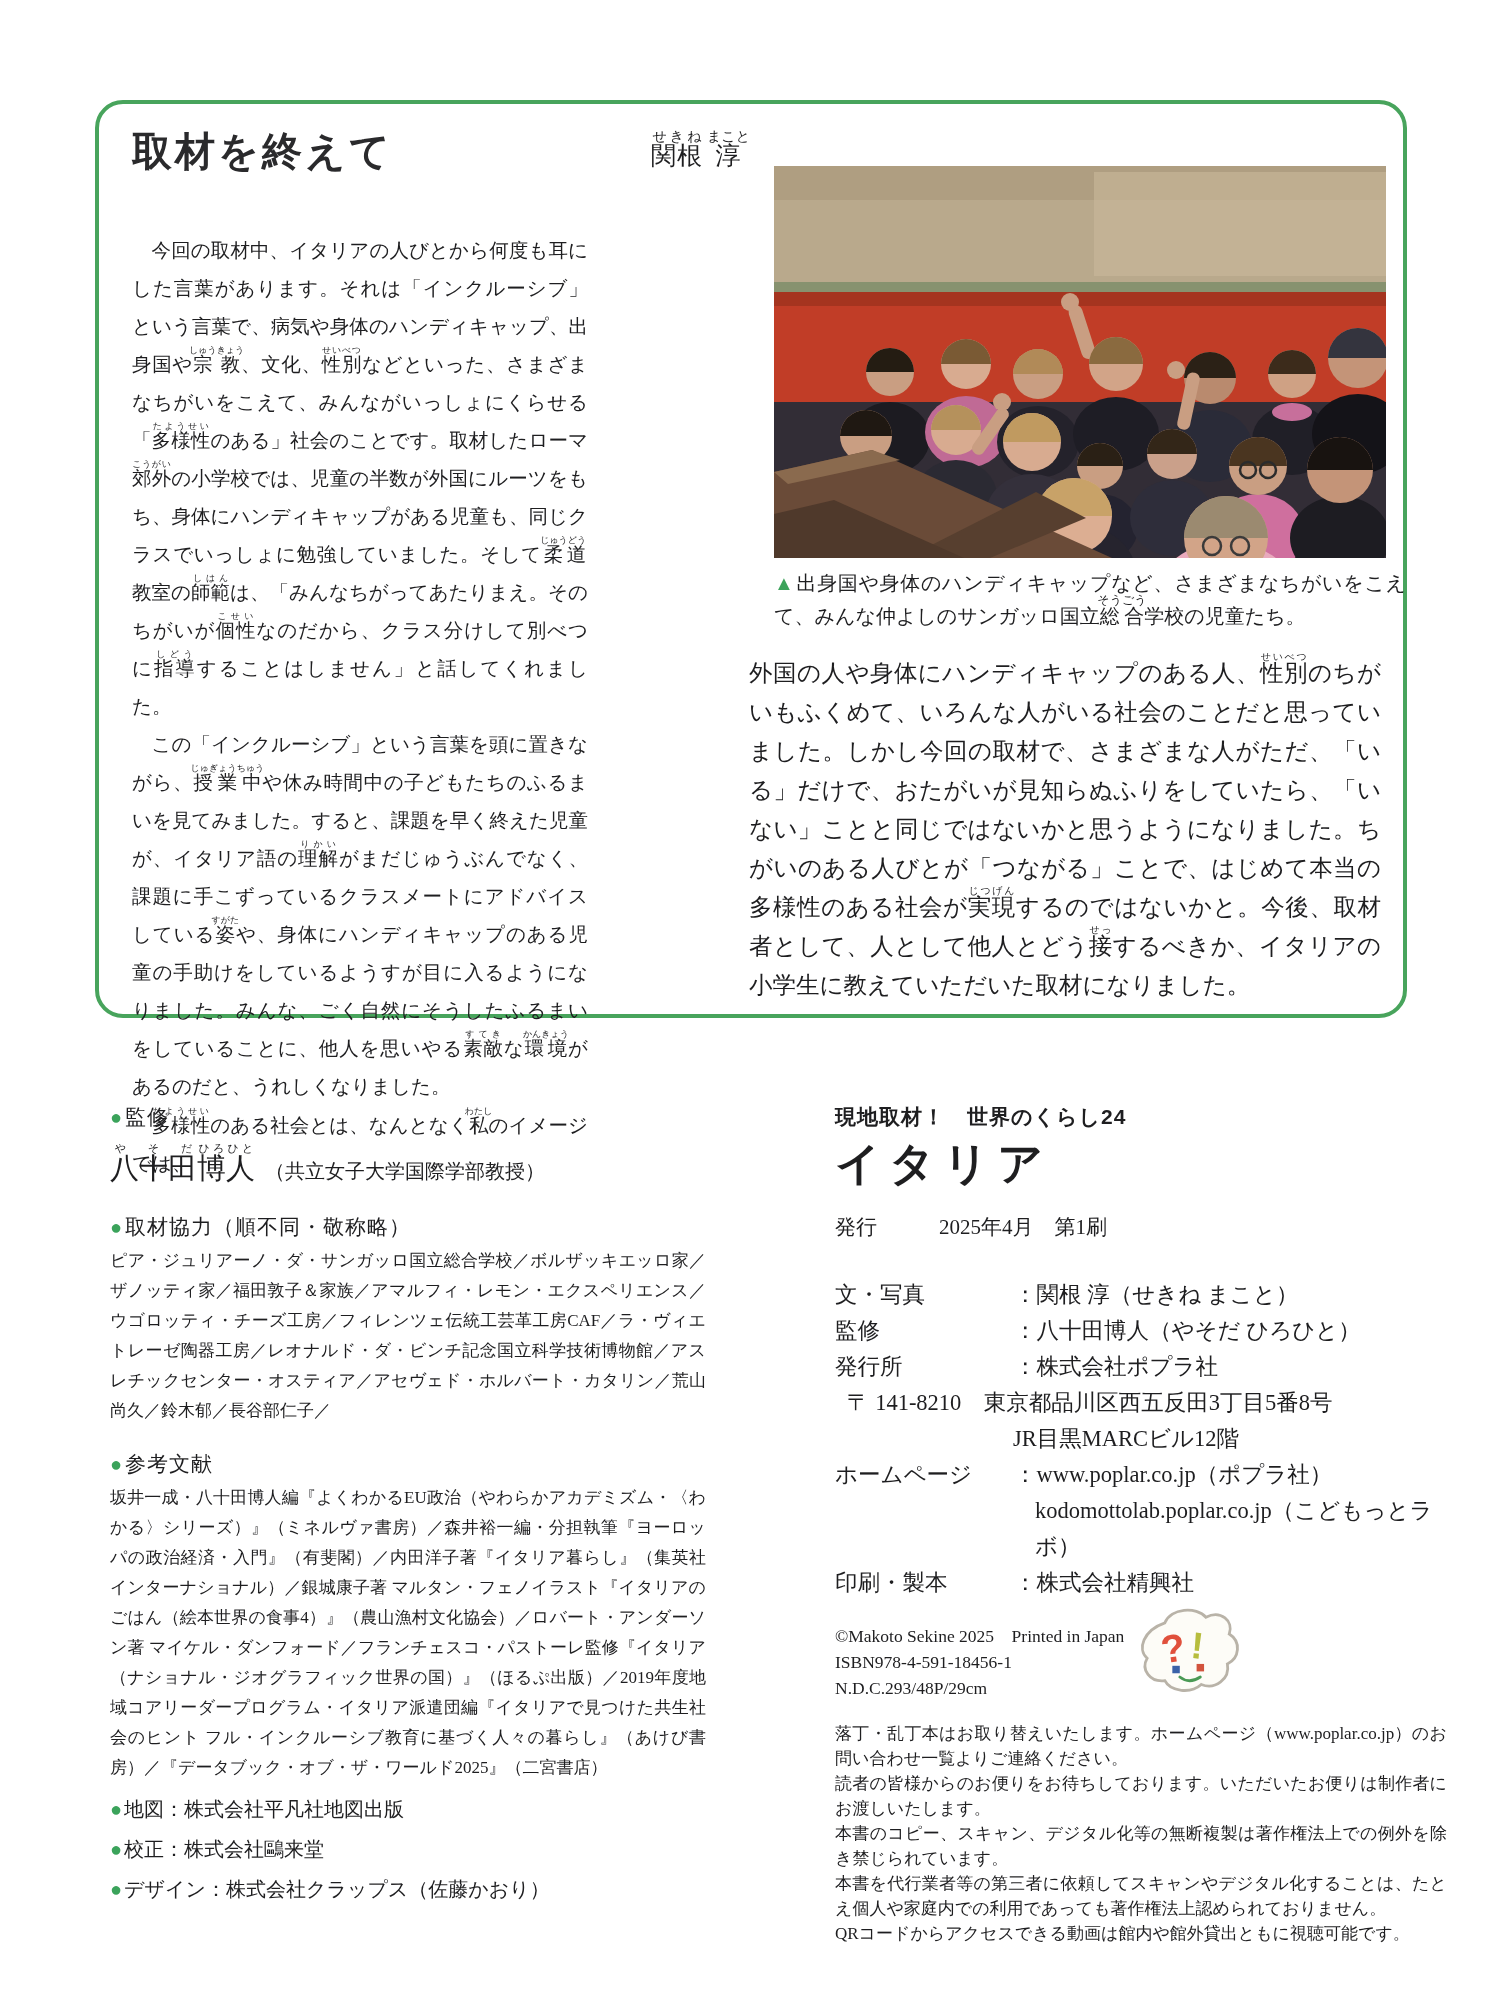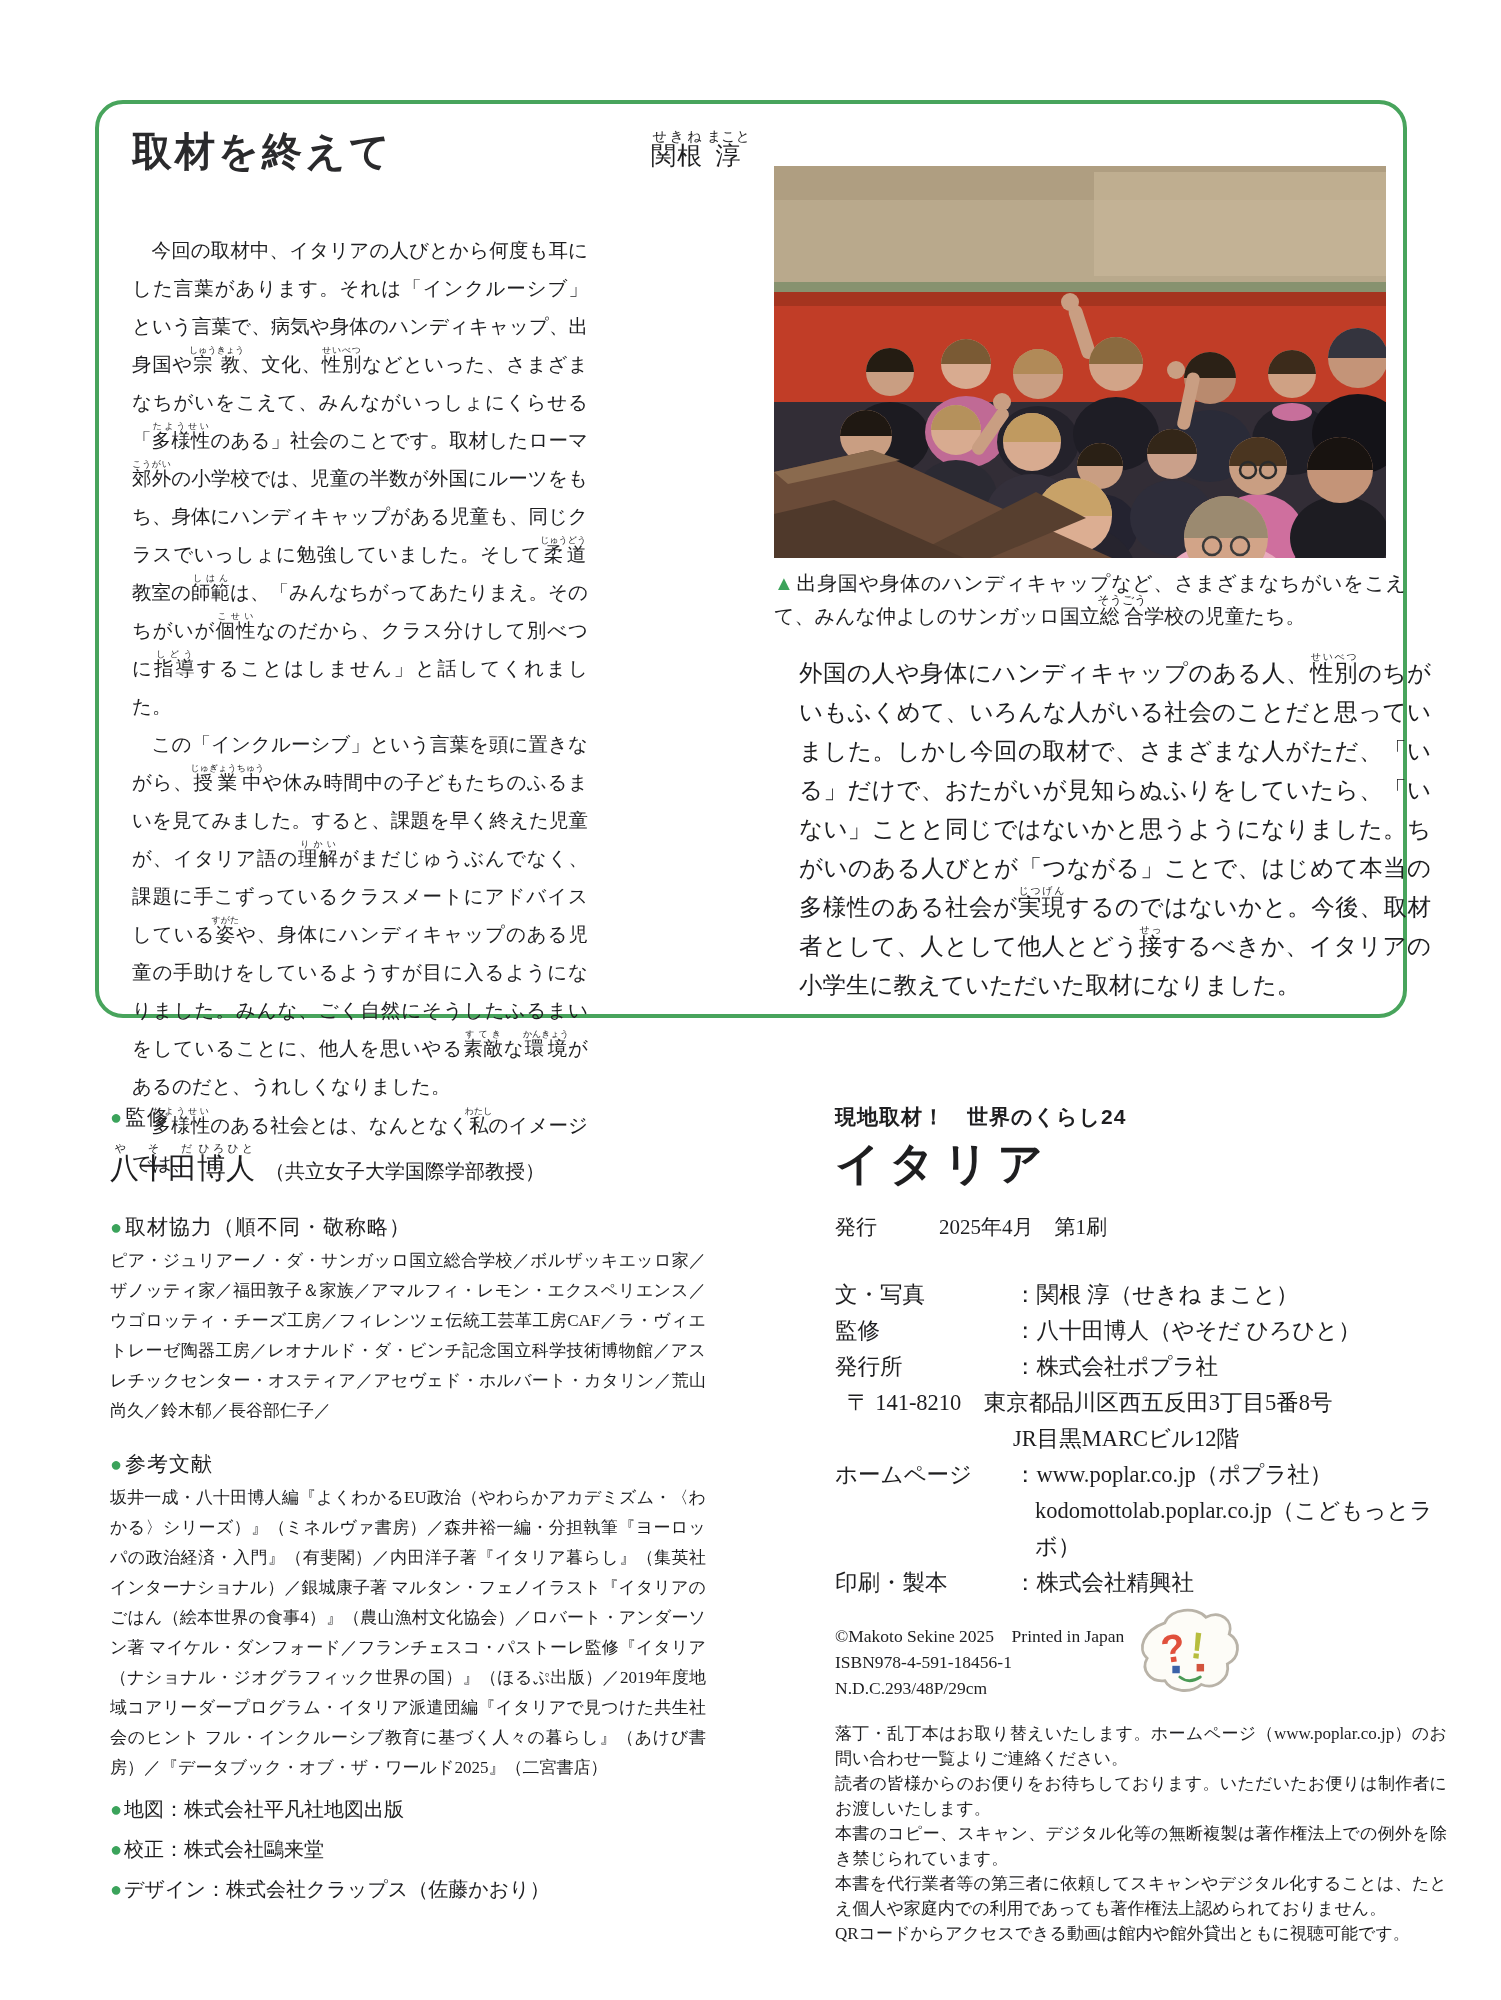--- a/index.html
+++ b/index.html
@@ -26,21 +26,21 @@
   .aw-left p{margin:0;}
   .aw-left rt{font-size:9px;}
   .aw-photo{position:absolute;left:675px;top:62px;width:612px;height:392px;margin:0;}
   .aw-caption{
     position:absolute;left:675px;top:464px;width:632px;
     font-size:20px;line-height:30px;text-align:justify;
   }
   .caption-tri{color:#3ca35b;margin-right:2px;}
   .aw-caption rt{font-size:12px;}
   .aw-right{
-    position:absolute;left:700px;top:548px;width:632px;
+    position:absolute;left:650px;top:548px;width:632px;
     font-family:"Liberation Serif",serif;font-size:23.5px;line-height:39px;text-align:justify;
   }
   .aw-right rt{font-size:10px;}
 
   
   .credits{position:absolute;left:110px;top:1093px;width:596px;}
   .cr-head{font-size:21px;letter-spacing:1px;display:flex;align-items:center;}
   .bullet{color:#3ba35b;font-size:20px;margin-right:2px;}
   .cr-name-row{margin-top:12px;display:flex;align-items:baseline;gap:10px;}
   .cr-name{font-family:"Liberation Serif",serif;font-size:29px;}

